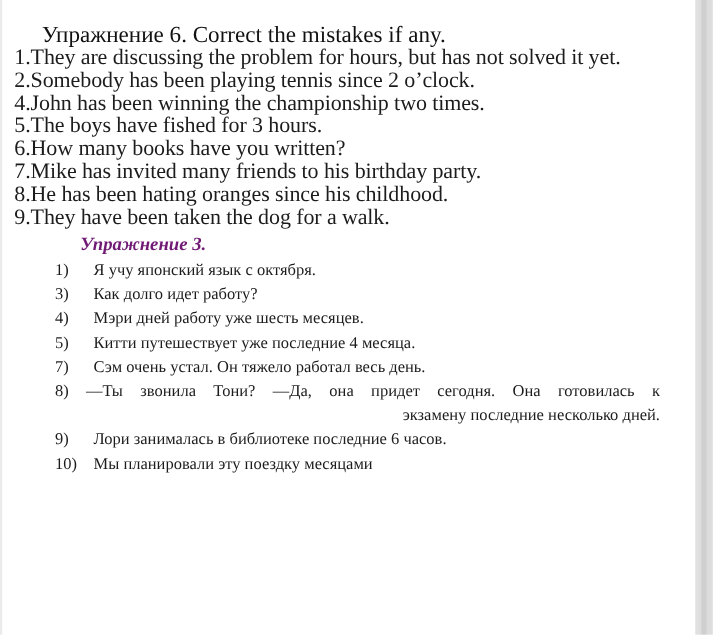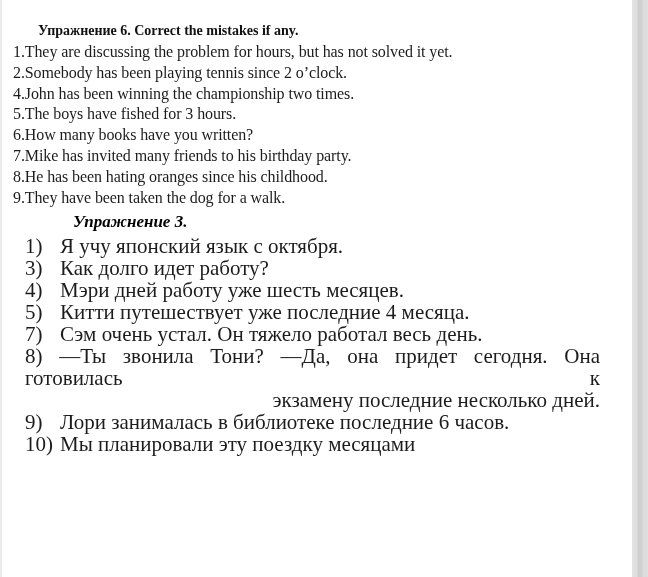--- a/index.html
+++ b/index.html
@@ -27,44 +27,44 @@
       #e2e2e2 0%, #dedede 30%,
       #cfcfcf 40%, #cfcfcf 58%,
       #dcdcdc 70%, #dedede 100%);
   }
   .page {
     position: relative;
     padding: 20px 30px 0 13px;
   }
   .ex6-heading {
     margin-left: 25px;
-    font-size: 14px;
+    font-size: 21px;
     line-height: 22px;
-    font-weight: bold;
+    font-weight: normal;
     color: #111111;
   }
   .en-item {
-    font-size: 16px;
+    font-size: 20px;
     line-height: 20.8px;
     letter-spacing: -0.1px;
     white-space: nowrap;
   }
   .ex3-heading {
     margin-top: 3px;
     margin-left: 60px;
     font-size: 17px;
     line-height: 21px;
     font-weight: bold;
     font-style: italic;
-    color: #000000;
+    color: #701a75;
   }
   .ru-list { margin-top: 3px; }
   .ru-item {
-    margin-left: 12px;
-    font-size: 21px;
+    margin-left: 37px;
+    font-size: 15px;
     line-height: 22px;
   }
   .ru-item .num {
     display: inline-block;
     min-width: 35px;
   }
   .wrap-item { margin-right: 18px; }
   .wrap-item .jline {
     text-align: justify;
     text-align-last: justify;

